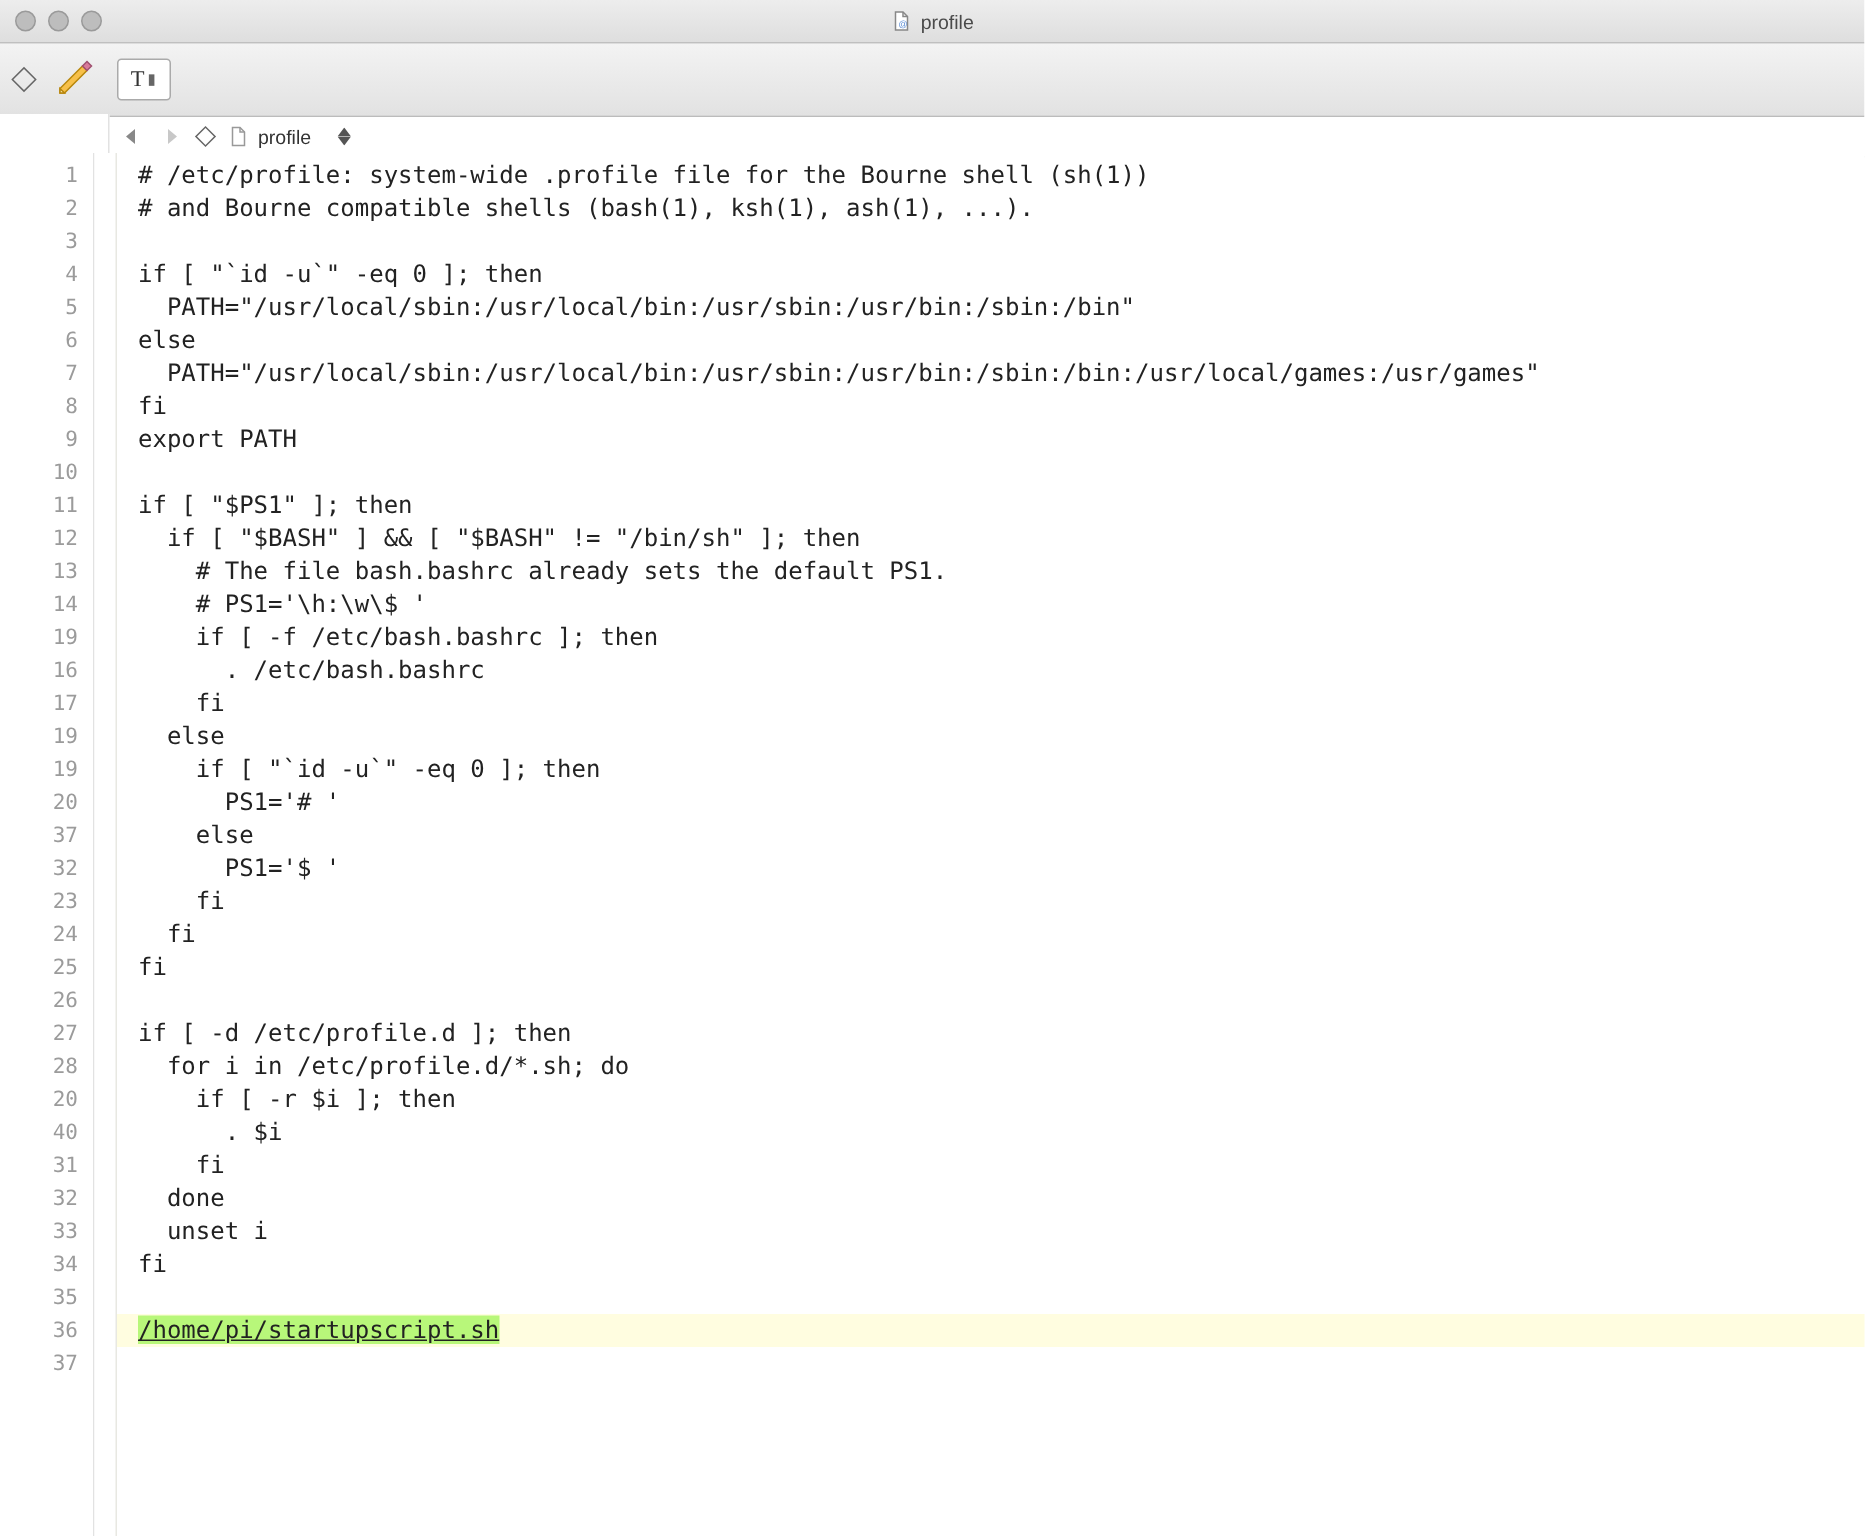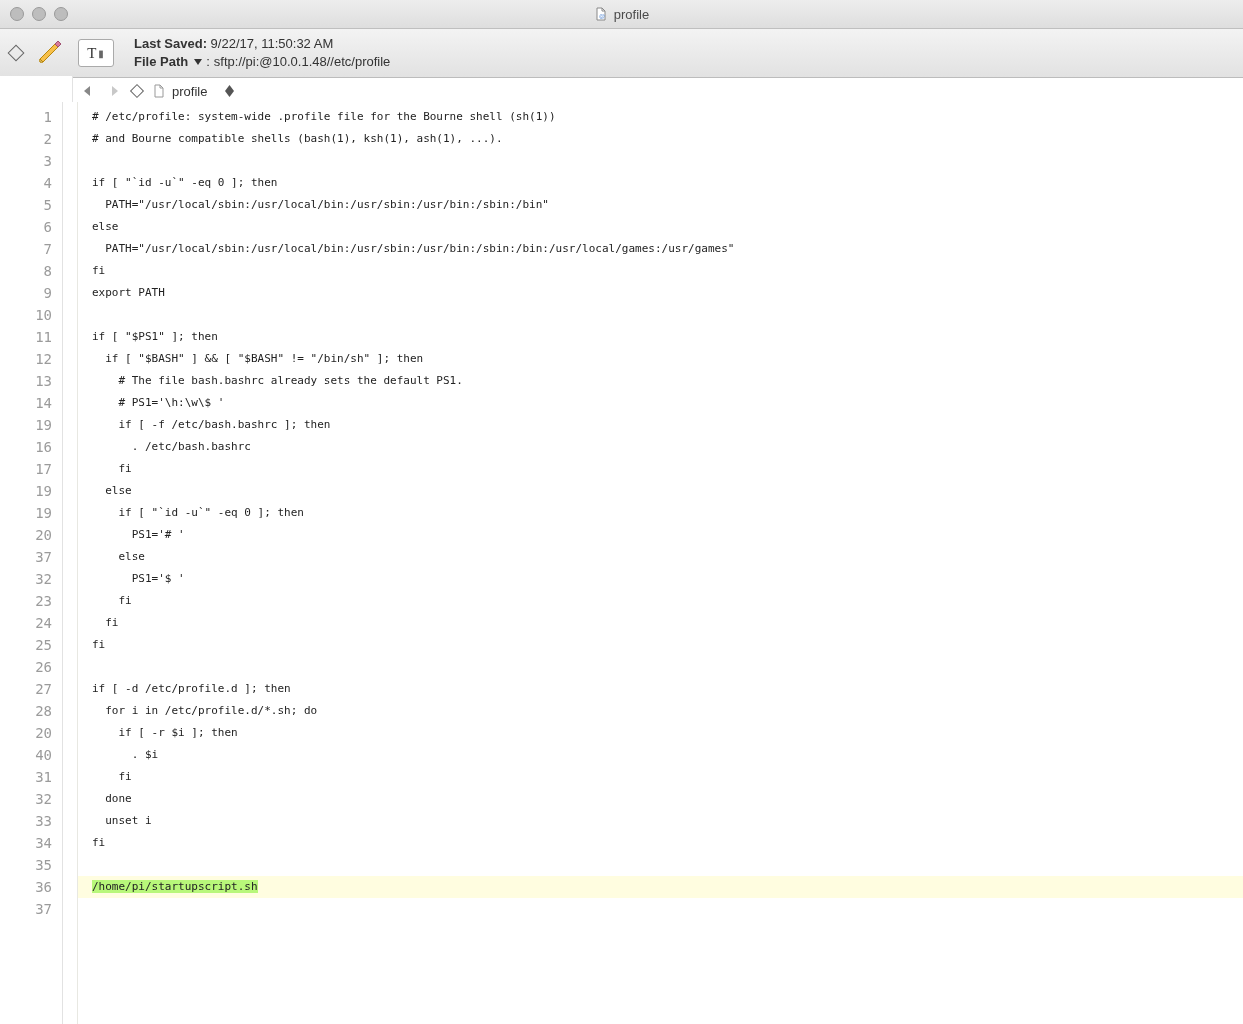--- a/index.html
+++ b/index.html
@@ -154,39 +154,40 @@
     padding-right: 10px;
   }
   .foldbar {
     width: 14px;
     border-right: 1px solid #e8e8e2;
     background: #fff;
   }
   .code {
     flex: 1;
     font-family: Menlo, Monaco, monospace;
-    font-size: 11px;
+    font-size: 16px;
     color: #222;
     padding-top: 4px;
     padding-left: 14px;
     white-space: pre;
     overflow: hidden;
   }
   .code .line {
     height: 22px;
     line-height: 22px;
   }
   .code .hl-row {
     background: #fffde0;
     margin-left: -14px;
     padding-left: 14px;
     width: calc(100% + 14px);
   }
   .code .hl-sel {
     background: #b8f77a;
+    text-decoration: underline;
   }
 </style>
 </head>
 <body>
 
 <div class="titlebar">
   <div class="traffic">
     <div class="tlight"></div>
     <div class="tlight"></div>
     <div class="tlight"></div>
@@ -206,37 +207,20 @@
 <div class="toolbar">
   <div class="tb-diamond"></div>
   <div class="tb-pencil">
     <svg viewBox="0 0 28 28">
         <polygon points="4,24 7,24 22,9 19,6 4,21" fill="#f7c04a" stroke="#b8860b"></polygon>
         <polygon points="19,6 22,9 25,6 22,3" fill="#d87b9b" stroke="#a05070"></polygon>
         <polygon points="4,24 4,21 7,24" fill="#f7e7b0" stroke="#b8860b"></polygon>
       </svg>
   </div>
   <div class="tb-tbox">T<span class="tbar">▮</span></div>
-  <div class="tb-meta">
-    <div>
-      <b>Last Saved:</b>
-      <span> </span>
-      <span>9/22/17, 11:50:32 AM</span>
-    </div>
-    <div class="row2">
-      <b>File Path</b>
-      <span class="dd">
-        <svg viewBox="0 0 8 6">
-            <polygon points="0,0 8,0 4,6" fill="#333"></polygon>
-          </svg>
-      </span>
-      <span>:</span>
-      <span>sftp://pi:@10.0.1.48//etc/profile</span>
-    </div>
-  </div>
 </div>
 
 <div class="gutter-spacer-top"></div>
 <div class="navrow">
   <div class="navbtn">
     <svg viewBox="0 0 10 10">
         <polygon points="7,0 7,10 1,5" fill="#888"></polygon>
       </svg>
   </div>
   <div class="navbtn">

